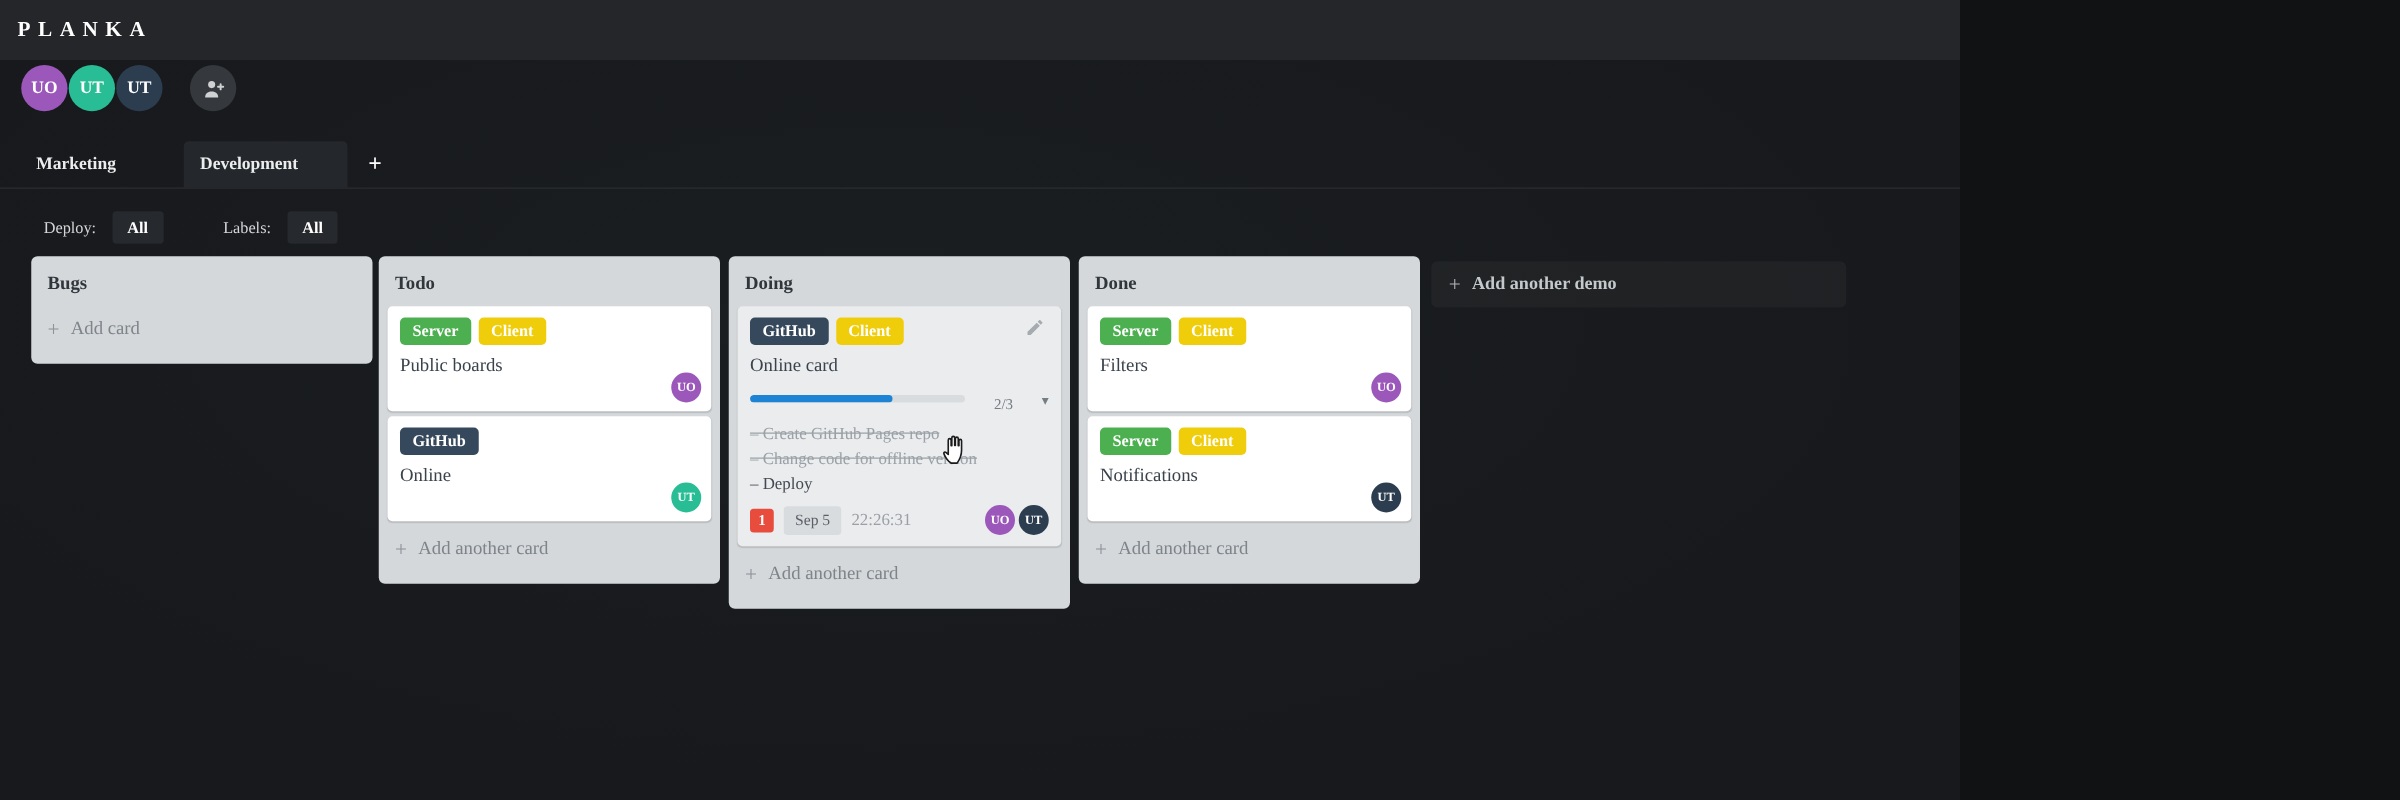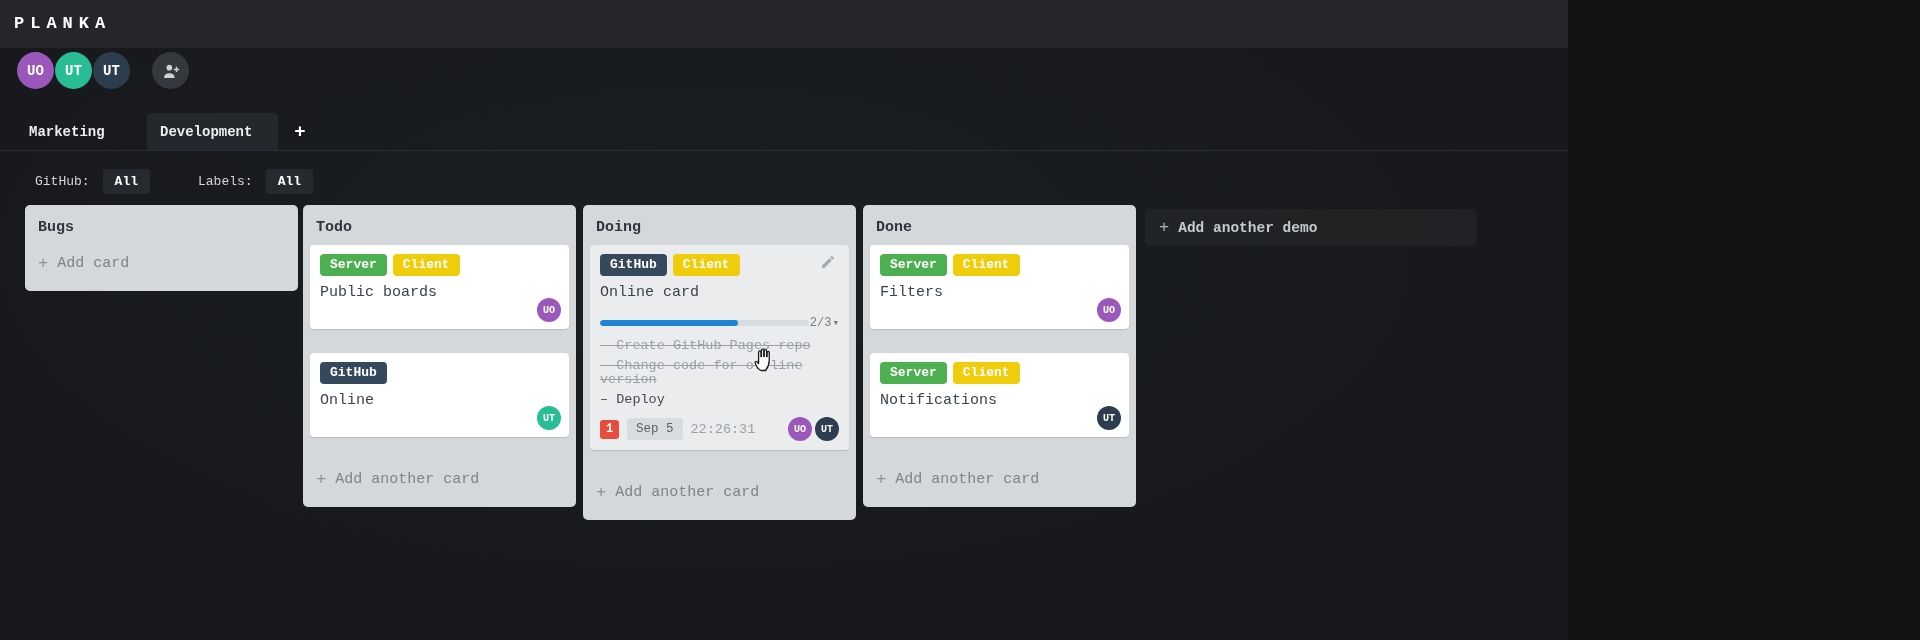--- a/index.html
+++ b/index.html
@@ -1,19 +1,19 @@
 <!DOCTYPE html>
 <html><head>
 <meta charset="utf-8">
 <style>
   html,body{margin:0;padding:0;background:#101214;}
   *{box-sizing:border-box;}
   .page{position:relative;width:1568px;height:640px;overflow:hidden;
         background:radial-gradient(ellipse at 45% 40%, #1b1e21 0%, #17191c 70%);
-        font-family:Liberation Mono, monospace;-webkit-font-smoothing:antialiased;}
+        font-family:Liberation Serif, serif;-webkit-font-smoothing:antialiased;}
   
   .topbar{position:absolute;left:0;top:0;width:1920px;height:48px;background:#242629;}
   .logo{position:absolute;left:14px;top:14px;color:#ffffff;font-size:17px;font-weight:bold;letter-spacing:6px;}
   .topbar-right{position:absolute;right:16px;top:0;height:48px;display:flex;align-items:center;gap:24px;}
   .bell-wrap{position:relative;width:26px;height:30px;cursor:pointer;}
   .bell-wrap svg{position:absolute;left:0;bottom:0;}
   .notif-badge{position:absolute;right:-7px;top:-6px;min-width:17px;height:17px;border-radius:50%;
         background:#e0422d;color:#fff;font-size:11px;font-weight:bold;display:flex;align-items:center;justify-content:center;}
   .username{color:#f2f3f4;font-size:16px;font-weight:600;cursor:pointer;}
   
@@ -35,30 +35,30 @@
   
   .filterbar{position:absolute;left:35px;top:169px;display:flex;align-items:center;gap:13px;font-size:13px;}
   .filter-label{color:#d4d6d8;}
   .filter-chip{background:#26292d;color:#fff;font-weight:bold;padding:5px 12px;border-radius:3px;cursor:pointer;}
   .filter-gap{width:22px;}
   
   .board{position:absolute;left:0;top:0;width:1920px;height:640px;}
   .list{position:absolute;top:205px;width:273px;background:#d5d8da;border-radius:5px;padding:7px;}
   .list-0{left:25px;} .list-1{left:303px;} .list-2{left:583px;} .list-3{left:863px;}
   .list-header{padding:7px 6px 9px 6px;font-size:15px;font-weight:bold;color:#2f363c;cursor:pointer;}
-  .card{position:relative;background:#ffffff;border-radius:4px;padding:9px 10px;margin-bottom:24px;
+  .card{position:relative;background:#ffffff;border-radius:4px;padding:9px 10px;margin-bottom:4px;
         min-height:84px;box-shadow:0 1px 1px rgba(0,0,0,0.13);cursor:pointer;}
   .card.hovered{background:#ebecee;}
   .labels{display:flex;flex-wrap:wrap;gap:6px;margin-bottom:8px;}
   .label{border-radius:4px;padding:3px 10px;font-size:13px;font-weight:bold;color:#fff;line-height:16px;}
   .card-title{font-size:15px;color:#3a434c;line-height:18px;}
   .card-members{position:absolute;right:8px;bottom:7px;display:flex;gap:3px;}
   .card-members .avatar, .badge-members .avatar{width:24px;height:24px;font-size:10px;margin:0;}
   .edit-btn{position:absolute;top:9px;right:11px;width:18px;height:18px;cursor:pointer;opacity:.85;}
-  .progress-row{display:flex;align-items:center;gap:1px;margin-top:14px;}
+  .progress-row{display:flex;gap:23px;margin-top:14px;}
   .progress-track{flex:1;height:6px;background:#d9dcde;border-radius:3px;overflow:hidden;}
   .progress-fill{height:6px;border-radius:3px;}
   .progress-label{font-size:12px;color:#757c82;}
   .caret{font-size:11px;color:#757c82;cursor:pointer;line-height:10px;}
   .tasks{margin-top:9px;}
   .task{font-size:13.5px;color:#434a51;margin:6px 0;line-height:14px;}
   .task.done{color:#9aa1a6;text-decoration:line-through;}
   .badge-row{display:flex;align-items:center;gap:8px;margin-top:10px;}
   .count-badge{width:19px;height:19px;background:#e74c3c;border-radius:3px;color:#fff;font-size:12px;
         font-weight:bold;display:flex;align-items:center;justify-content:center;}
@@ -109,21 +109,21 @@
   </div>
 
   <div class="tabs">
     <div class="tab">Marketing</div>
     <div class="tab active">Development</div>
     <div class="tab-add">+</div>
   </div>
   <div class="tabs-divider"></div>
 
   <div class="filterbar">
-    <span class="filter-label">GitHub:</span>
+    <span class="filter-label">Deploy:</span>
     <span class="filter-chip">All</span>
     <span class="filter-gap"></span>
     <span class="filter-label">Labels:</span>
     <span class="filter-chip">All</span>
   </div>
 
   <div class="board">
       <div class="list list-0">
         <div class="list-header">Bugs</div>
         <div class="add-card-row">

